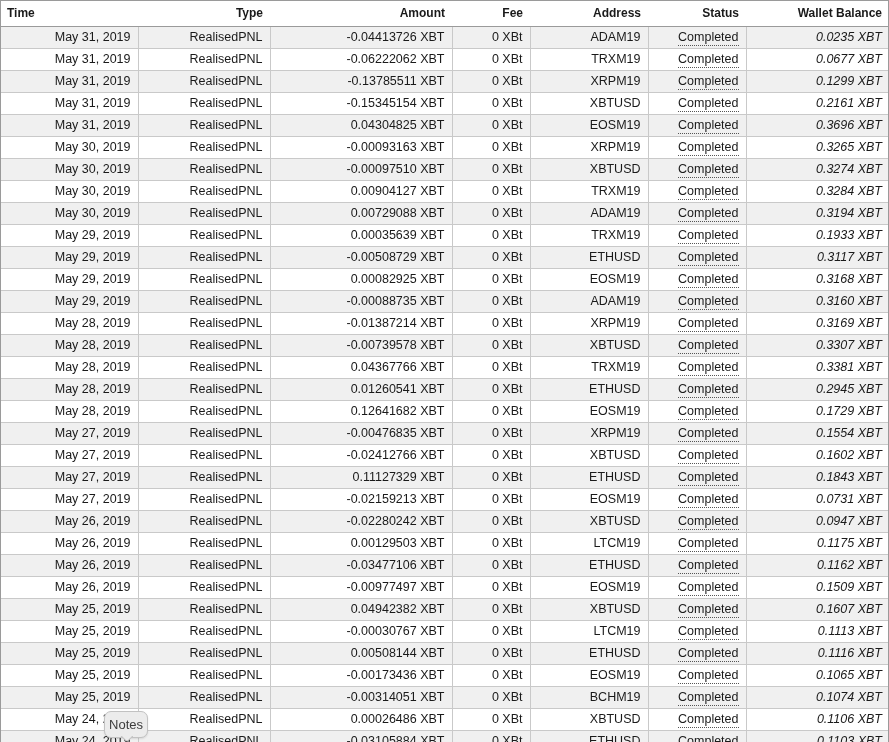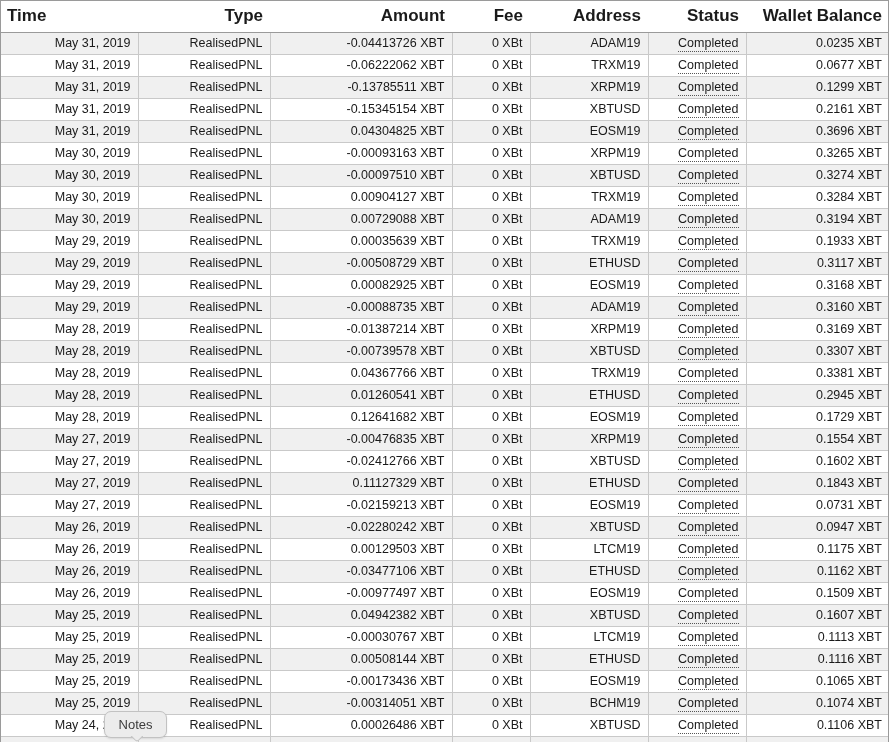--- a/index.html
+++ b/index.html
@@ -26,21 +26,21 @@
   #txn-table col.c-time    { width: 138px; }
   #txn-table col.c-type    { width: 132px; }
   #txn-table col.c-amount  { width: 182px; }
   #txn-table col.c-fee     { width: 78px; }
   #txn-table col.c-address { width: 118px; }
   #txn-table col.c-status  { width: 98px; }
   #txn-table col.c-wallet  { width: 143px; }
 
   #txn-table thead th {
     font-weight: bold;
-    font-size: 17px;
+    font-size: 12px;
     background: #ffffff;
     border-top: 1px solid #9a9a9a;
     border-bottom: 1px solid #9a9a9a;
     padding: 5px 7px 6px 7px;
     height: 14px;
     box-sizing: border-box;
     white-space: nowrap;
     overflow: hidden;
   }
 
@@ -55,21 +55,21 @@
     border-right: 1px solid #c9c9c9;
     white-space: nowrap;
     overflow: hidden;
     font-size: 12.5px;
     line-height: 15px;
   }
 
   #txn-table tbody td.align-left  { text-align: right; }
   #txn-table tbody td.align-right { text-align: right; }
 
-  #txn-table tbody td.col-wallet { border-right: none; }
+  #txn-table tbody td.col-wallet { border-right: none; font-style: italic; }
 
   #txn-table tbody tr.odd  td { background: #f0f0f0; }
   #txn-table tbody tr.even td { background: #ffffff; }
 
   #txn-table tbody tr:first-child td { border-top: none; }
 
   .status-cell span {
     border-bottom: 1px dotted #555555;
     padding-bottom: 1px;
   }
@@ -83,21 +83,21 @@
     border-right: 1px solid #9a9a9a;
     box-sizing: border-box;
     pointer-events: none;
     height: 742px;
   }
 
   #notes-tooltip {
     position: absolute;
     left: 104px;
     top: 711px;
-    width: 63px;
+    width: 44px;
     height: 27px;
     background: #ececec;
     border: 1px solid #c2c2c2;
     border-radius: 7px;
     box-sizing: border-box;
     display: flex;
     align-items: center;
     justify-content: center;
     font-size: 13px;
     color: #3c3c3c;

